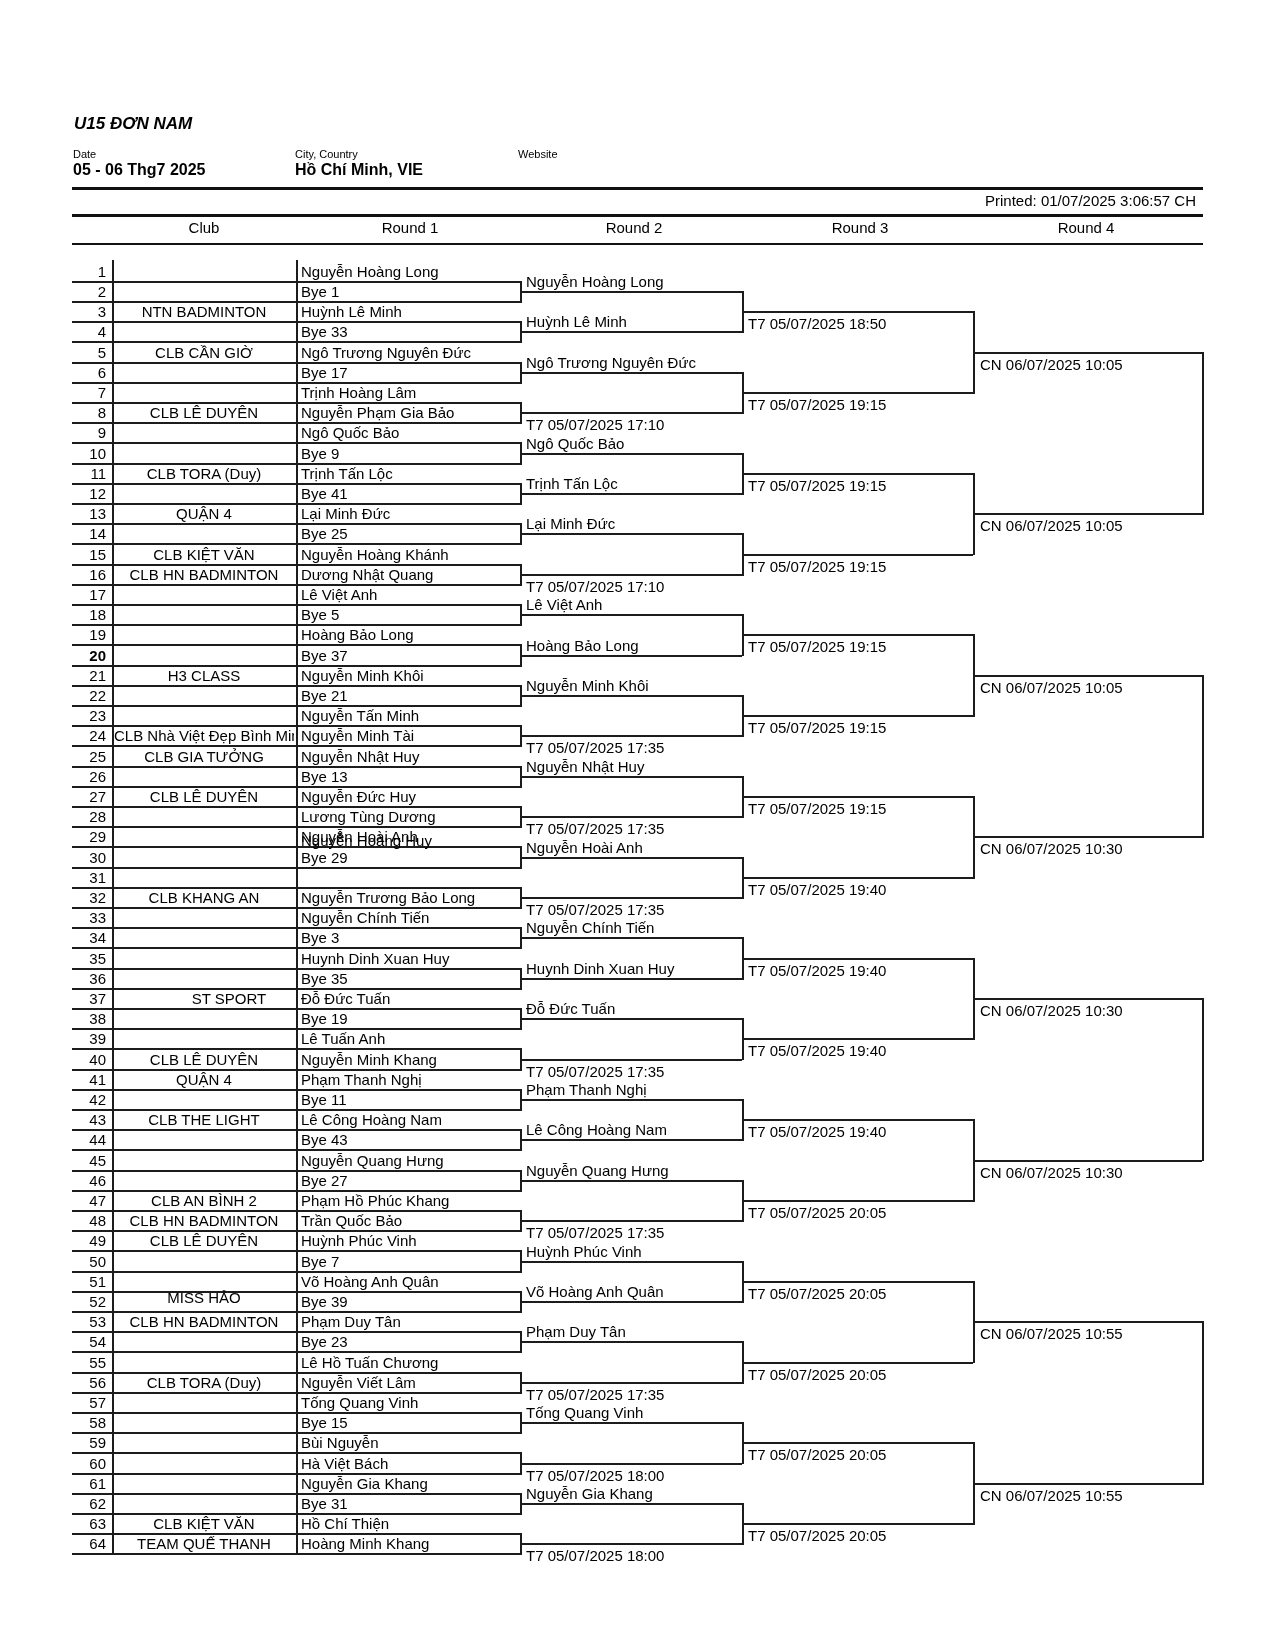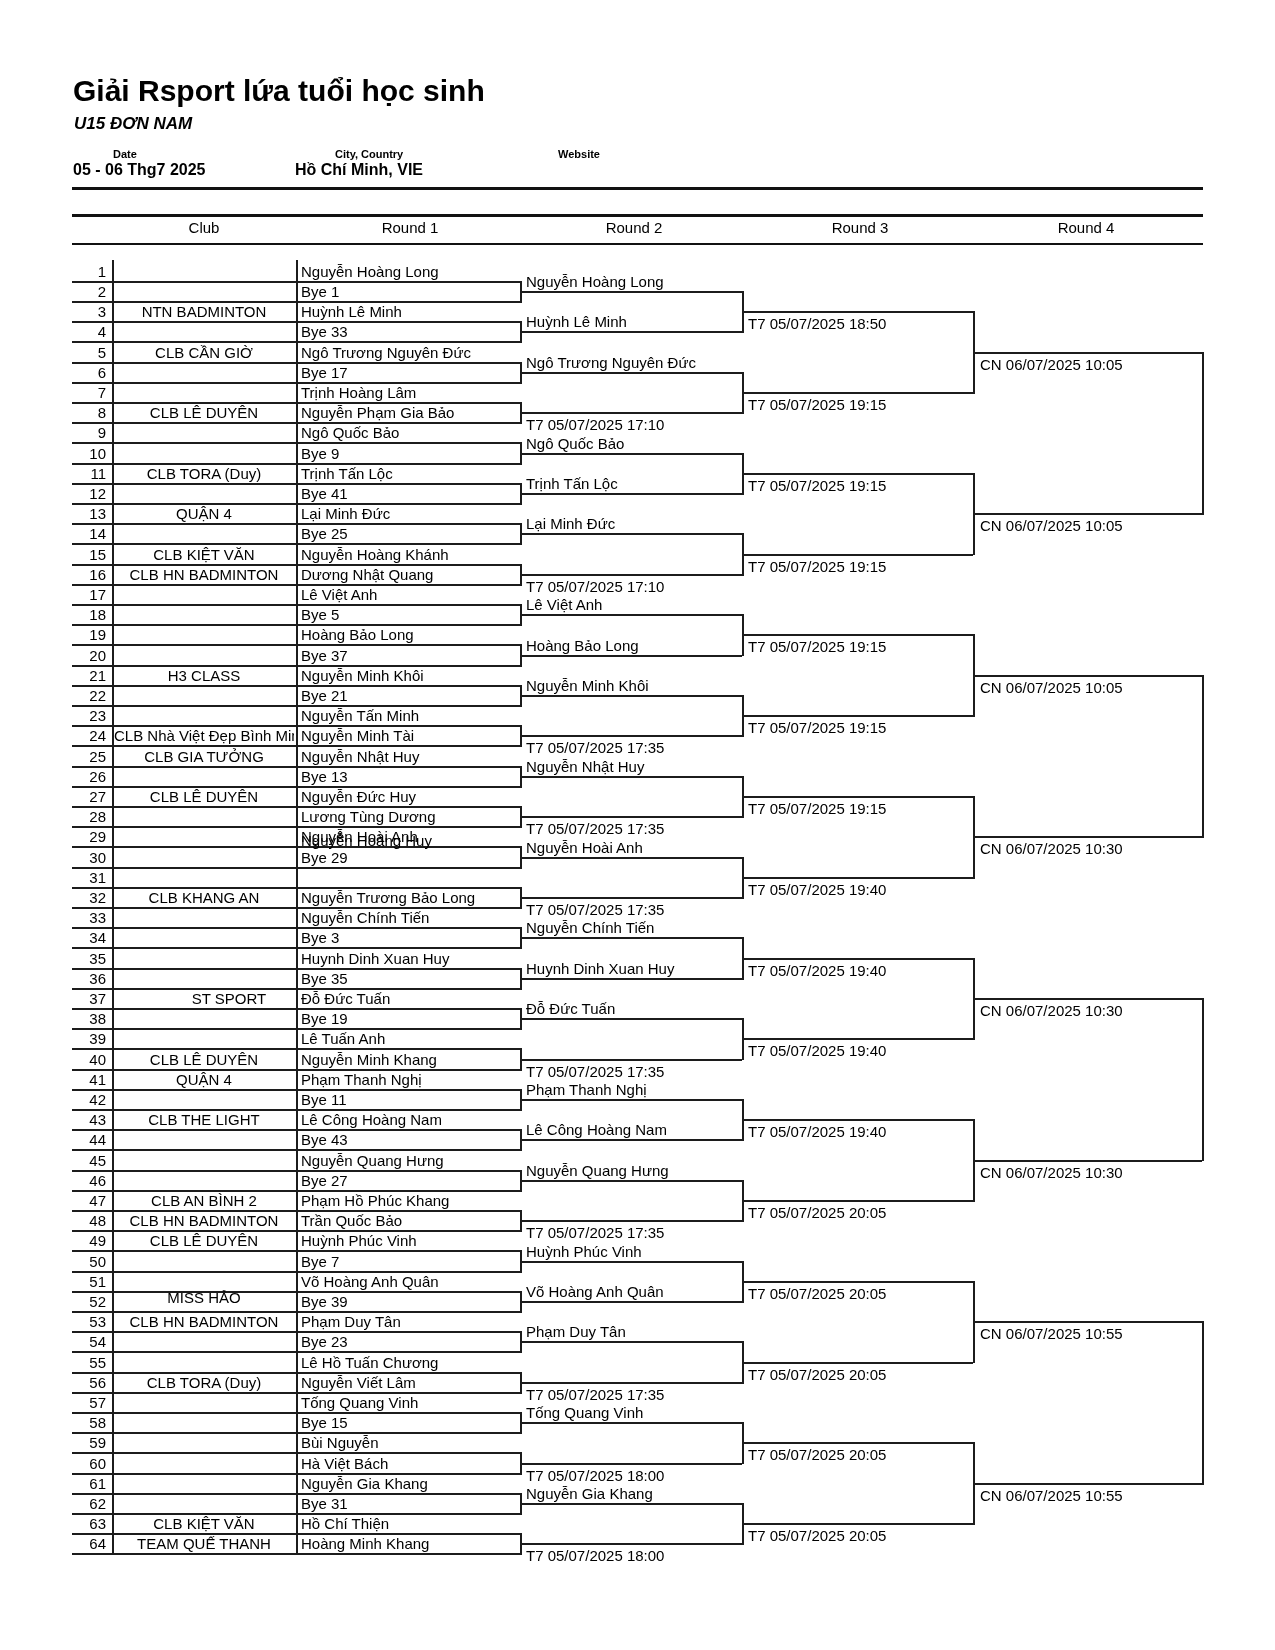--- a/index.html
+++ b/index.html
@@ -7,47 +7,47 @@
     position:relative;
     width:1275px;height:1650px;
     background:#ffffff;
     overflow:hidden;
     font-family:"Liberation Sans","DejaVu Sans",sans-serif;
     color:#000;
   }
   .abs{position:absolute;}
   .title{font-size:30px;font-weight:bold;letter-spacing:0px;white-space:nowrap;}
   .subtitle{font-size:17px;font-weight:bold;font-style:italic;white-space:nowrap;}
-  .metalabel{font-size:11px;font-weight:bold;white-space:nowrap;margin-left:40px;}
+  .metalabel{font-size:11px;font-weight:normal;white-space:nowrap;}
   .metavalue{font-size:16px;font-weight:bold;white-space:nowrap;}
   .printed{font-size:15px;text-align:right;white-space:nowrap;}
   .rule{background:#111;}
   .colhead{font-size:15px;text-align:center;white-space:nowrap;}
   .txt{position:absolute;font-size:15px;height:19px;line-height:19px;white-space:nowrap;}
   .num{text-align:right;}
   .club{text-align:center;overflow:hidden;}
   .ln{position:absolute;background:#1c1c1c;}
 </style>
 </head>
 <body>
 
 <div class="page">
 
-  <div class="abs title" style="left:73px;top:74px;">Giải Rsport lứa tuổi học sinh</div>
   <div class="abs subtitle" style="left:74px;top:114px;">U15 ĐƠN NAM</div>
 
   <div class="abs metalabel" style="left:73px;top:148px;">Date</div>
   <div class="abs metalabel" style="left:295px;top:148px;">City, Country</div>
   <div class="abs metalabel" style="left:518px;top:148px;">Website</div>
 
   <div class="abs metavalue" style="left:73px;top:161px;">05 - 06 Thg7 2025</div>
   <div class="abs metavalue" style="left:295px;top:161px;">Hồ Chí Minh, VIE</div>
 
   <div class="abs rule" style="left:72px;top:187px;width:1131px;height:3px;"></div>
 
+  <div class="abs printed" style="left:72px;top:192px;width:1124px;">Printed: 01/07/2025 3:06:57 CH</div>
 
   <div class="abs rule" style="left:72px;top:214px;width:1131px;height:3px;"></div>
 
   <div class="abs colhead" style="left:114px;top:219px;width:180px;">Club</div>
   <div class="abs colhead" style="left:320px;top:219px;width:180px;">Round 1</div>
   <div class="abs colhead" style="left:544px;top:219px;width:180px;">Round 2</div>
   <div class="abs colhead" style="left:770px;top:219px;width:180px;">Round 3</div>
   <div class="abs colhead" style="left:996px;top:219px;width:180px;">Round 4</div>
 
   <div class="abs rule" style="left:72px;top:243px;width:1131px;height:2px;"></div>
@@ -122,21 +122,21 @@
       <div class="txt num" style="left: 72px; top: 585px; width: 34px;">17</div>
       <div class="txt" style="left: 301px; top: 585px;">Lê Việt Anh</div>
       <div class="ln" style="left: 72px; top: 624.2px; width: 448px; height: 2px;"></div>
       <div class="txt num" style="left: 72px; top: 605.2px; width: 34px;">18</div>
       <div class="txt" style="left: 301px; top: 605.2px;">Bye 5</div>
       <div class="ln" style="left: 520px; top: 604px; width: 2px; height: 22.2px;"></div>
       <div class="ln" style="left: 72px; top: 644.4px; width: 448px; height: 2px;"></div>
       <div class="txt num" style="left: 72px; top: 625.4px; width: 34px;">19</div>
       <div class="txt" style="left: 301px; top: 625.4px;">Hoàng Bảo Long</div>
       <div class="ln" style="left: 72px; top: 664.6px; width: 448px; height: 2px;"></div>
-      <div class="txt num" style="left: 72px; top: 645.6px; width: 34px;">20</div>
+      <div class="txt num" style="left: 72px; top: 645.6px; width: 34px; font-weight: bold;">20</div>
       <div class="txt" style="left: 301px; top: 645.6px;">Bye 37</div>
       <div class="ln" style="left: 520px; top: 644.4px; width: 2px; height: 22.2px;"></div>
       <div class="ln" style="left: 72px; top: 684.8px; width: 448px; height: 2px;"></div>
       <div class="txt num" style="left: 72px; top: 665.8px; width: 34px;">21</div>
       <div class="txt club" style="left: 114px; top: 665.8px; width: 180px;">H3 CLASS</div>
       <div class="txt" style="left: 301px; top: 665.8px;">Nguyễn Minh Khôi</div>
       <div class="ln" style="left: 72px; top: 705px; width: 448px; height: 2px;"></div>
       <div class="txt num" style="left: 72px; top: 686px; width: 34px;">22</div>
       <div class="txt" style="left: 301px; top: 686px;">Bye 21</div>
       <div class="ln" style="left: 520px; top: 684.8px; width: 2px; height: 22.2px;"></div>

